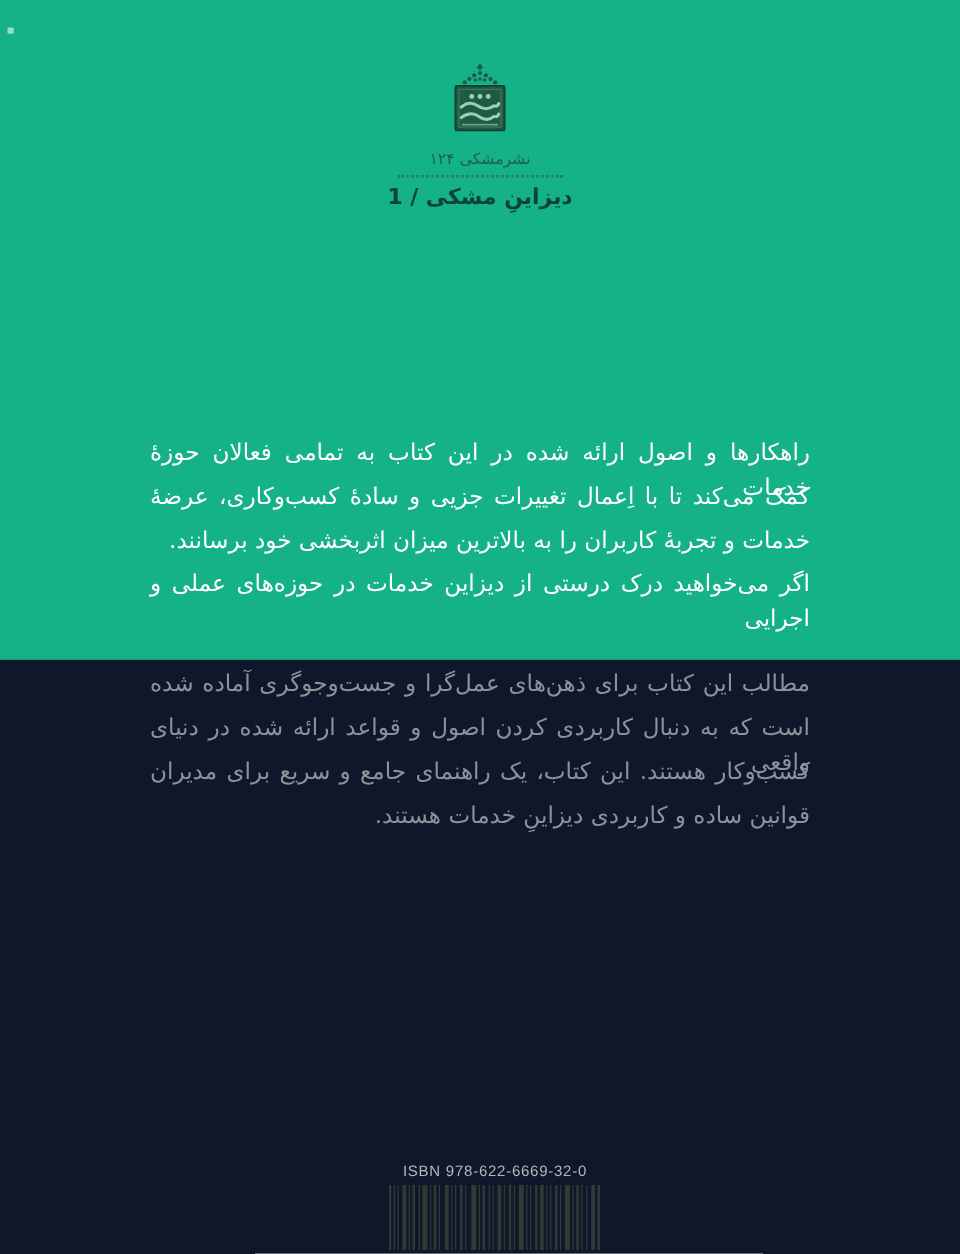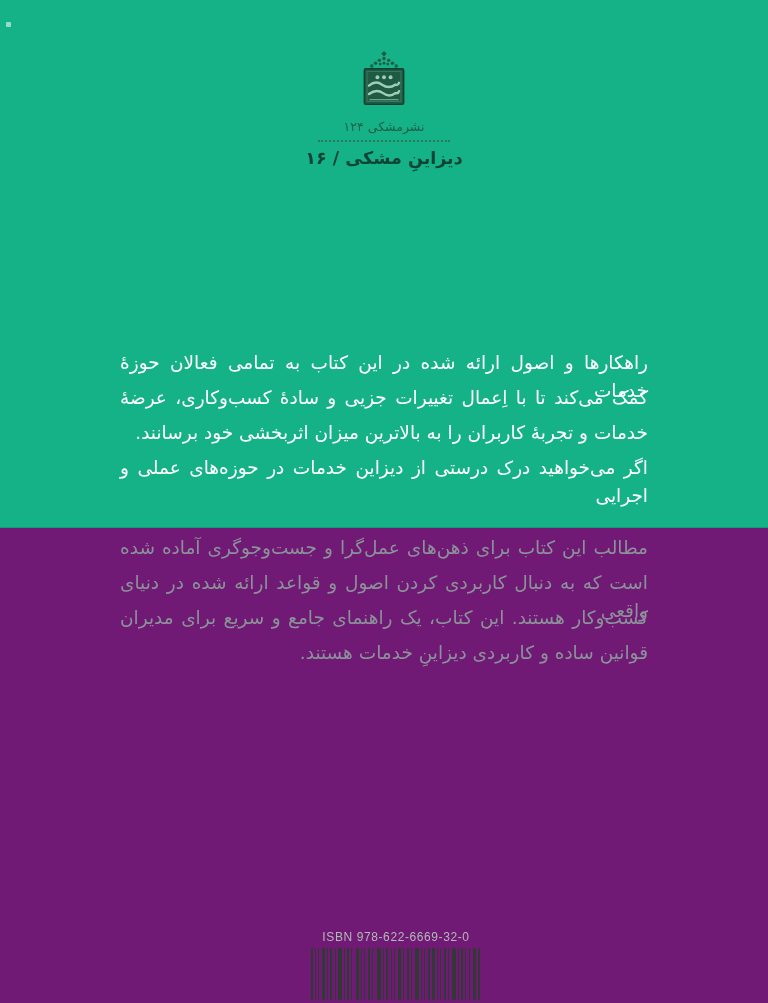--- a/index.html
+++ b/index.html
@@ -10,21 +10,21 @@
     --white-text:#ffffff;
     --gray-text:#8c9299;
     --isbn-text:#b3b9b6;
     --barcode:#2f3a34;
   }
   html,body{margin:0;padding:0;background:#e8e8e8;}
   .cover{
     position:relative;
     width:768px;height:1003px;
     margin:0 auto;
-    background:#701a75;
+    background:#0f172a;
     overflow:hidden;
     font-family:"DejaVu Sans", sans-serif;
   }
   
   .green-panel{
     position:absolute;top:0;left:0;width:768px;height:527px;
     background:var(--green-bg);
     border-bottom:1px solid rgba(0,60,40,.18);
   }
   .artifact-dot{
@@ -105,21 +105,21 @@
           <circle cx="23" cy="29" r="2.1" fill="#9ccfb4"></circle>
           <circle cx="30" cy="29" r="2.1" fill="#9ccfb4"></circle>
           <circle cx="37" cy="29" r="2.1" fill="#9ccfb4"></circle>
           <path d="M14 38 q7 -6 14 -1 t 14 0 q3 1 4 -2" fill="none" stroke="#9ccfb4" stroke-width="2.6" stroke-linecap="round"></path>
           <path d="M14 47 q8 -6 15 -1 t 13 0 q3 1 4 -2" fill="none" stroke="#9ccfb4" stroke-width="2.6" stroke-linecap="round"></path>
           <path d="M15 53 h30" fill="none" stroke="#6aa488" stroke-width="1.4" stroke-linecap="round"></path>
         </svg>
       </span>
       <div class="imprint">نشرمشکی ۱۲۴</div>
       <div class="dotted-sep"></div>
-      <div class="series">دیزاینِ مشکی / ۱۶</div>
+      <div class="series">دیزاینِ مشکی / 1</div>
     </div>
 
     <div class="blurb blurb-green">
       <div class="line j">راهکارها و اصول ارائه شده در این کتاب به تمامی فعالان حوزهٔ خدمات</div>
       <div class="line j">کمک می‌کند تا با اِعمال تغییرات جزیی و سادهٔ کسب‌وکاری، عرضهٔ</div>
       <div class="line r">خدمات و تجربهٔ کاربران را به بالاترین میزان اثربخشی خود برسانند.</div>
       <div class="line j">اگر می‌خواهید درک درستی از دیزاین خدمات در حوزه‌های عملی و اجرایی</div>
     </div>
   </div>
 

